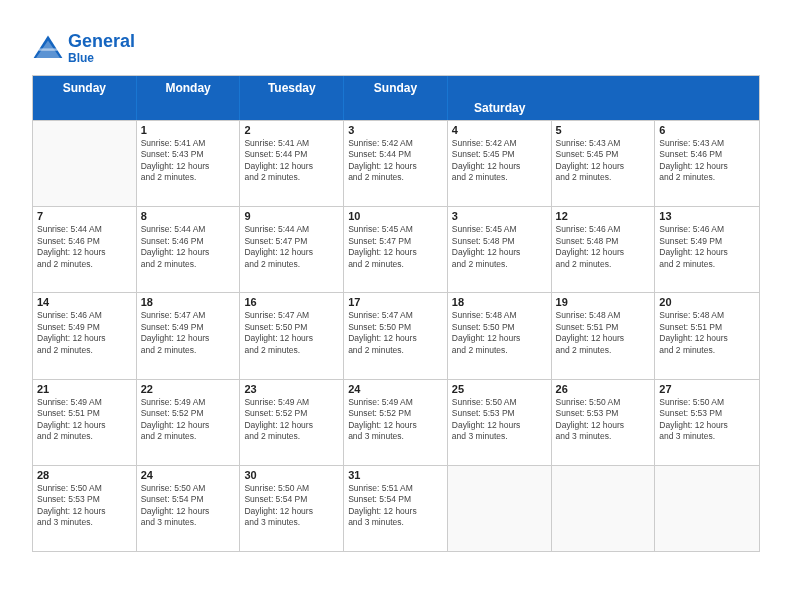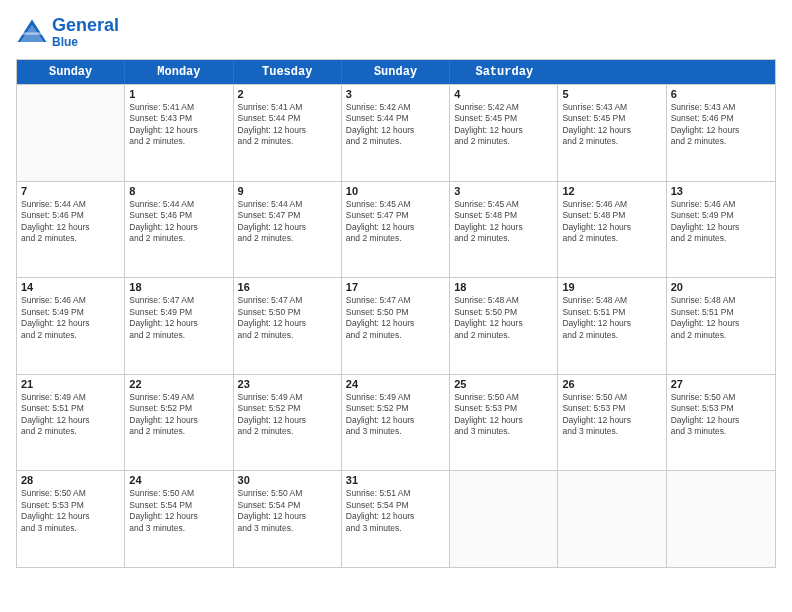--- a/index.html
+++ b/index.html
@@ -6,21 +6,21 @@
     body {
       width: 792px;
       height: 612px;
       font-family: Arial, sans-serif;
       background: #fff;
       overflow: hidden;
     }
     .page {
       width: 792px;
       height: 584px;
-      padding: 16px;
+      padding: 32px;
       display: flex;
       flex-direction: column;
     }
     .header {
       display: flex;
       justify-content: space-between;
       align-items: flex-start;
       margin-bottom: 10px;
     }
     .logo {
@@ -55,23 +55,22 @@
       grid-template-columns: repeat(7, 1fr);
       background: #1565c0;
     }
     .cal-header-cell {
       color: #fff;
       font-size: 12px;
       font-weight: bold;
       padding: 5px 4px;
       text-align: center;
       border-right: 1px solid #1976d2;
-      font-family: Liberation Mono, monospace;
-    }
-    .cal-header-cell:last-child { border-right: none; }
+    }
+    .cal-header-cell:last-child { border-right: none; margin-top: 20px; }
     .cal-body {
       display: flex;
       flex-direction: column;
       flex: 1;
     }
     .cal-row {
       display: grid;
       grid-template-columns: repeat(7, 1fr);
       flex: 1;
       border-top: 1px solid #ccc;

